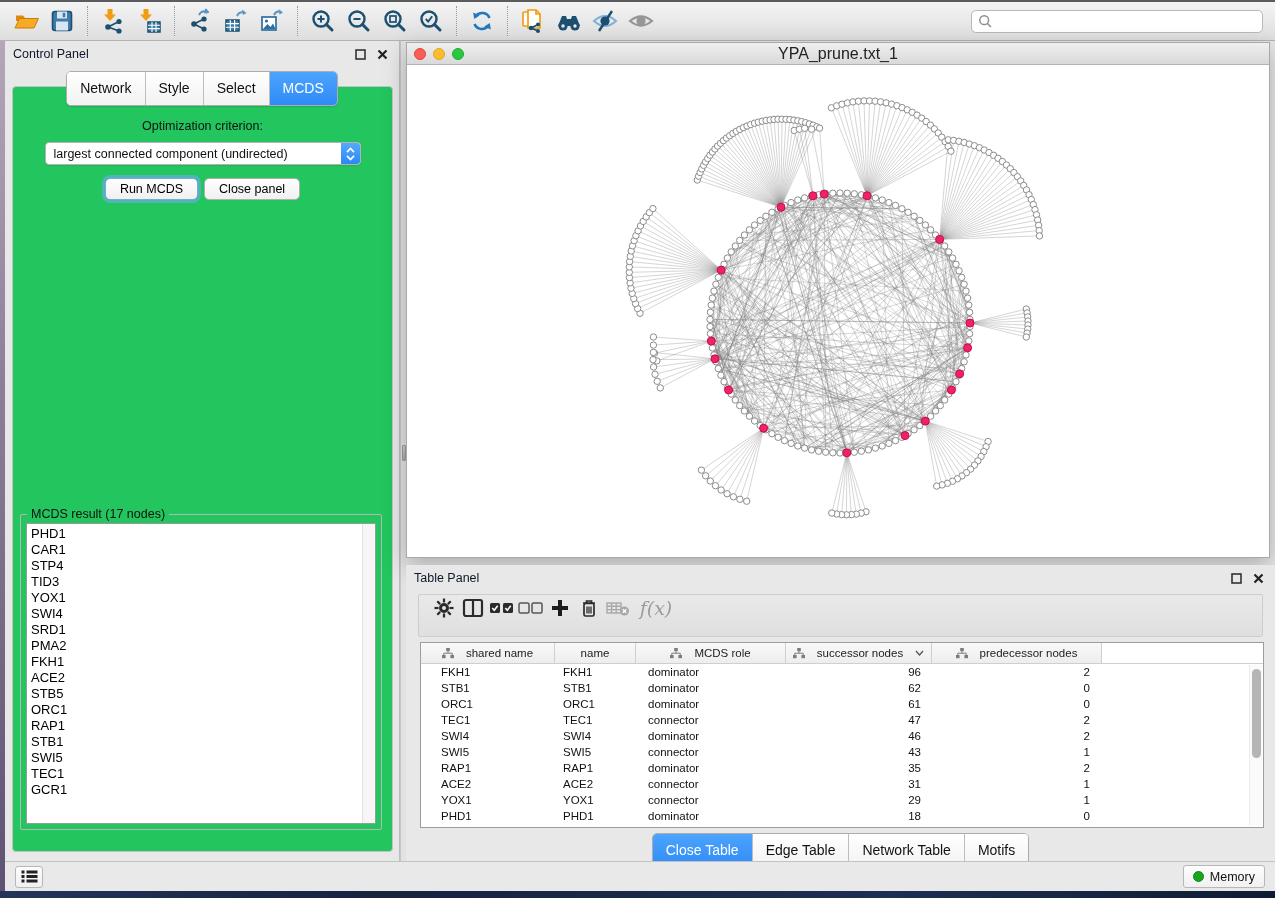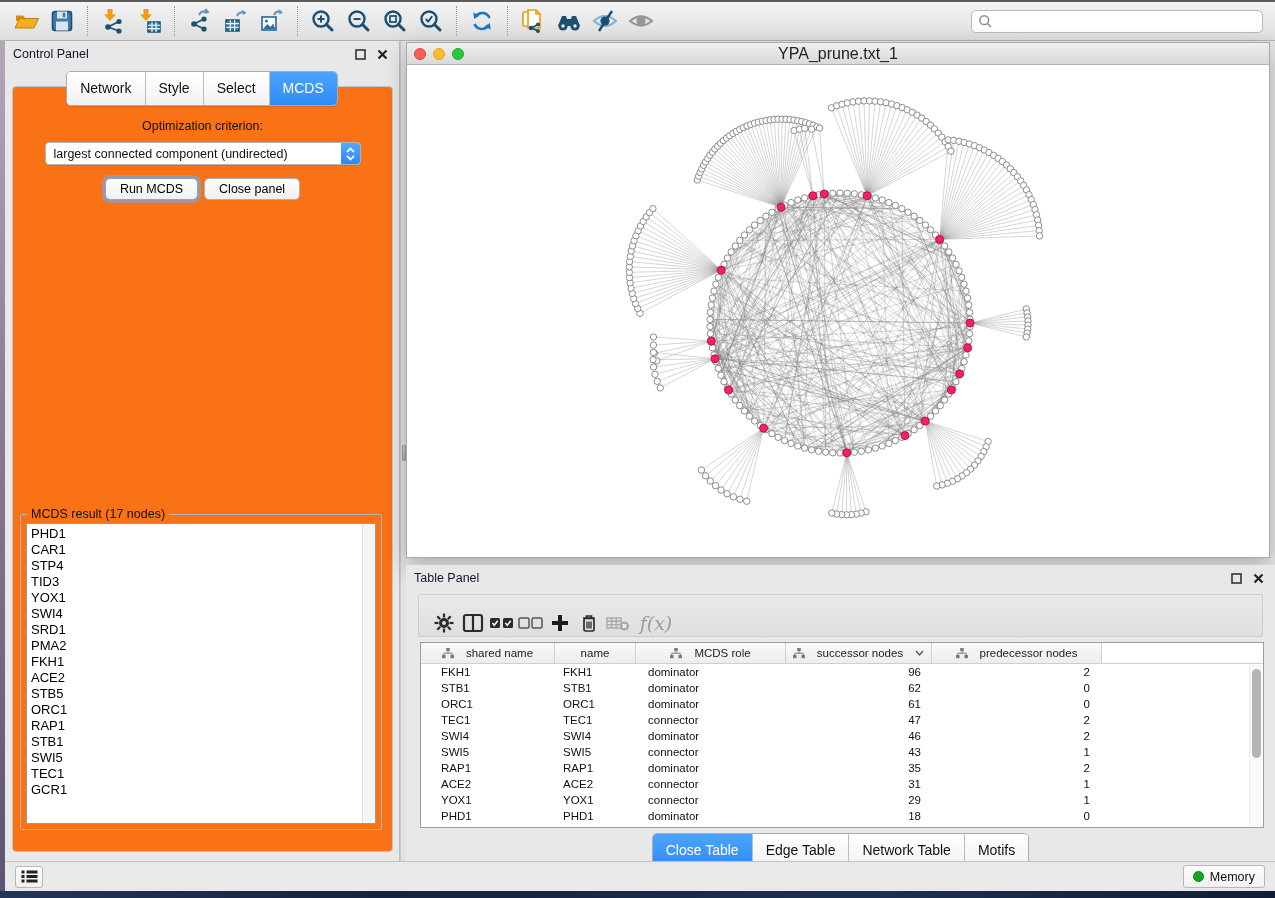--- a/index.html
+++ b/index.html
@@ -26,21 +26,21 @@
   
   #control-panel{position:absolute;left:5px;top:41px;width:395px;height:820px;background:#e8e8e8;border-right:1px solid #bcbcbc}
   .panel-titlebar{height:26px;display:flex;align-items:center;padding:0 8px;font-size:12.5px;color:#0f172a}
   .panel-titlebar .spacer{flex:1}
   .win-mini-btn{width:18px;height:16px;display:flex;align-items:center;justify-content:center;margin-left:4px}
   #cp-tabs{position:absolute;left:0;top:30px;width:100%;display:flex;justify-content:center;z-index:3}
   .seg{display:flex;background:#fff;border:1px solid #adadad;border-radius:5px;overflow:hidden;box-shadow:0 1px 1px rgba(0,0,0,.12)}
   .seg-btn{padding:9px 13px;font-size:14px;background:linear-gradient(#ffffff,#f2f2f2);border-right:1px solid #bdbdbd;color:#111;cursor:default;line-height:15px}
   .seg-btn:last-child{border-right:none}
   .seg-btn.active{background:linear-gradient(#4da4fd,#2e8bf7);color:#fff}
-  #cp-content{position:absolute;left:7px;top:45px;width:381px;height:766px;background:#f97316;border:1px solid #c3c3c3;border-radius:4px}
+  #cp-content{position:absolute;left:7px;top:45px;width:381px;height:766px;background:#22c55e;border:1px solid #c3c3c3;border-radius:4px}
   #opt-label{margin-top:32px;text-align:center;font-size:12.5px}
   #opt-select{margin:9px auto 0;width:316px;height:23px;background:#fff;border:1px solid #b3b3b3;border-radius:4px;display:flex;align-items:center;position:relative;box-shadow:0 1px 1px rgba(0,0,0,.08)}
   #opt-select .sel-text{flex:1;padding:0 8px;font-size:12.5px;white-space:nowrap;overflow:hidden}
   #opt-select .stepper{width:19px;height:21px;background:linear-gradient(#55a9fd,#2d88f6);border-radius:0 3px 3px 0;display:flex;flex-direction:column;align-items:center;justify-content:center;gap:1px}
   .btn-row{display:flex;justify-content:center;gap:6px;margin-top:13px}
   .mac-btn{height:22px;padding:0 14px;background:linear-gradient(#ffffff,#f0f0f0);border:1px solid #b0b0b0;border-radius:5px;font-size:12.5px;font-family:"Liberation Sans",sans-serif;display:flex;align-items:center}
   .mac-btn.focused{border:1px solid #7aa9e0;box-shadow:0 0 0 3px rgba(110,170,240,.6)}
   #mcds-group{position:absolute;left:7px;top:420px;right:10px;bottom:21px;border:1px solid #b5b5b5;border-radius:2px;background:transparent;padding:0}
   #mcds-group legend{font-size:12.5px;margin-left:6px;padding:0 4px;color:#111}
   #mcds-list{position:absolute;left:5px;right:5px;top:2px;bottom:5px;background:#fff;border:1px solid #9a9a9a;overflow:hidden}
@@ -53,21 +53,21 @@
   #net-titlebar{height:22px;background:linear-gradient(#efefef,#d9d9d9);border-bottom:1px solid #b3b3b3;display:flex;align-items:center;padding:0 7px;position:relative}
   .tl{width:12px;height:12px;border-radius:50%;margin-right:7px}
   .tl.red{background:#fc5d55;border:1px solid #e2443d}
   .tl.yellow{background:#fdbc2e;border:1px solid #e0a522}
   .tl.green{background:#28c93f;border:1px solid #1eab31}
   #net-title{position:absolute;left:0;right:0;text-align:center;font-size:16px;color:#222}
   #net-canvas{position:relative;width:862px;height:492px;background:#fff;overflow:hidden}
 
   
   #table-panel{position:absolute;left:406px;top:565px;width:869px;height:296px;background:#e8e8e8}
-  #tp-toolbar{position:absolute;left:12px;top:29px;width:845px;height:43px;background:linear-gradient(#e9e9e9,#dfdfdf);border:1px solid #cdcdcd;border-radius:2px;display:flex;align-items:flex-end;padding:0 12px;gap:3px}
+  #tp-toolbar{position:absolute;left:12px;top:29px;width:845px;height:43px;background:linear-gradient(#e9e9e9,#dfdfdf);border:1px solid #cdcdcd;border-radius:2px;display:flex;align-items:flex-start;padding:0 12px;gap:3px}
   .tp-btn{width:26px;height:26px;display:flex;align-items:center;justify-content:center}
   #node-table{position:absolute;left:14px;top:77px;width:844px;height:186px;background:#fff;border:1px solid #9d9d9d;overflow:hidden}
   #nt-header{display:grid;grid-template-columns:134px 81px 150px 146px 170px 1fr;height:21px;border-bottom:1px solid #cfcfcf}
   .hdr-cell{background:linear-gradient(#f9f9f9,#ededed);border-right:1px solid #cfcfcf;display:flex;align-items:center;justify-content:center;gap:12px;font-size:11.5px;color:#222;overflow:hidden;white-space:nowrap}
   .hdr-cell.blank{background:#fff;border-right:none}
   #nt-body{position:absolute;left:0;top:21px;right:0;bottom:0}
   .nt-row{display:grid;grid-template-columns:134px 81px 150px 146px 170px 1fr;height:16px;font-size:11.5px;line-height:16px}
   .cell{white-space:nowrap;overflow:hidden}
   .cell.c0{padding-left:20px}
   .cell.c1{padding-left:8px}

